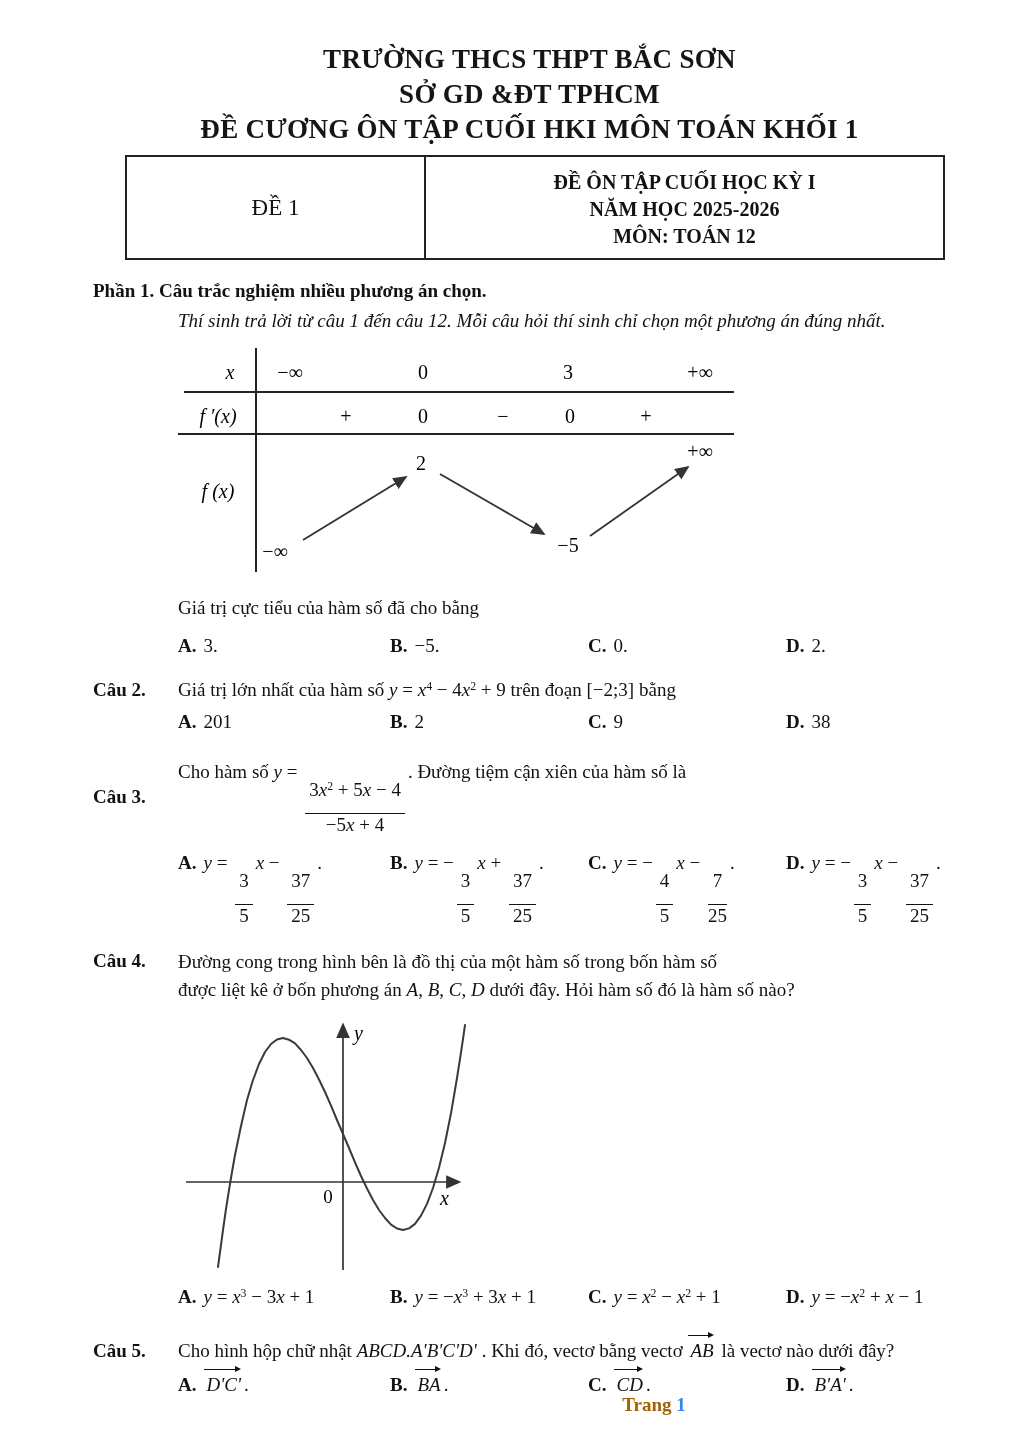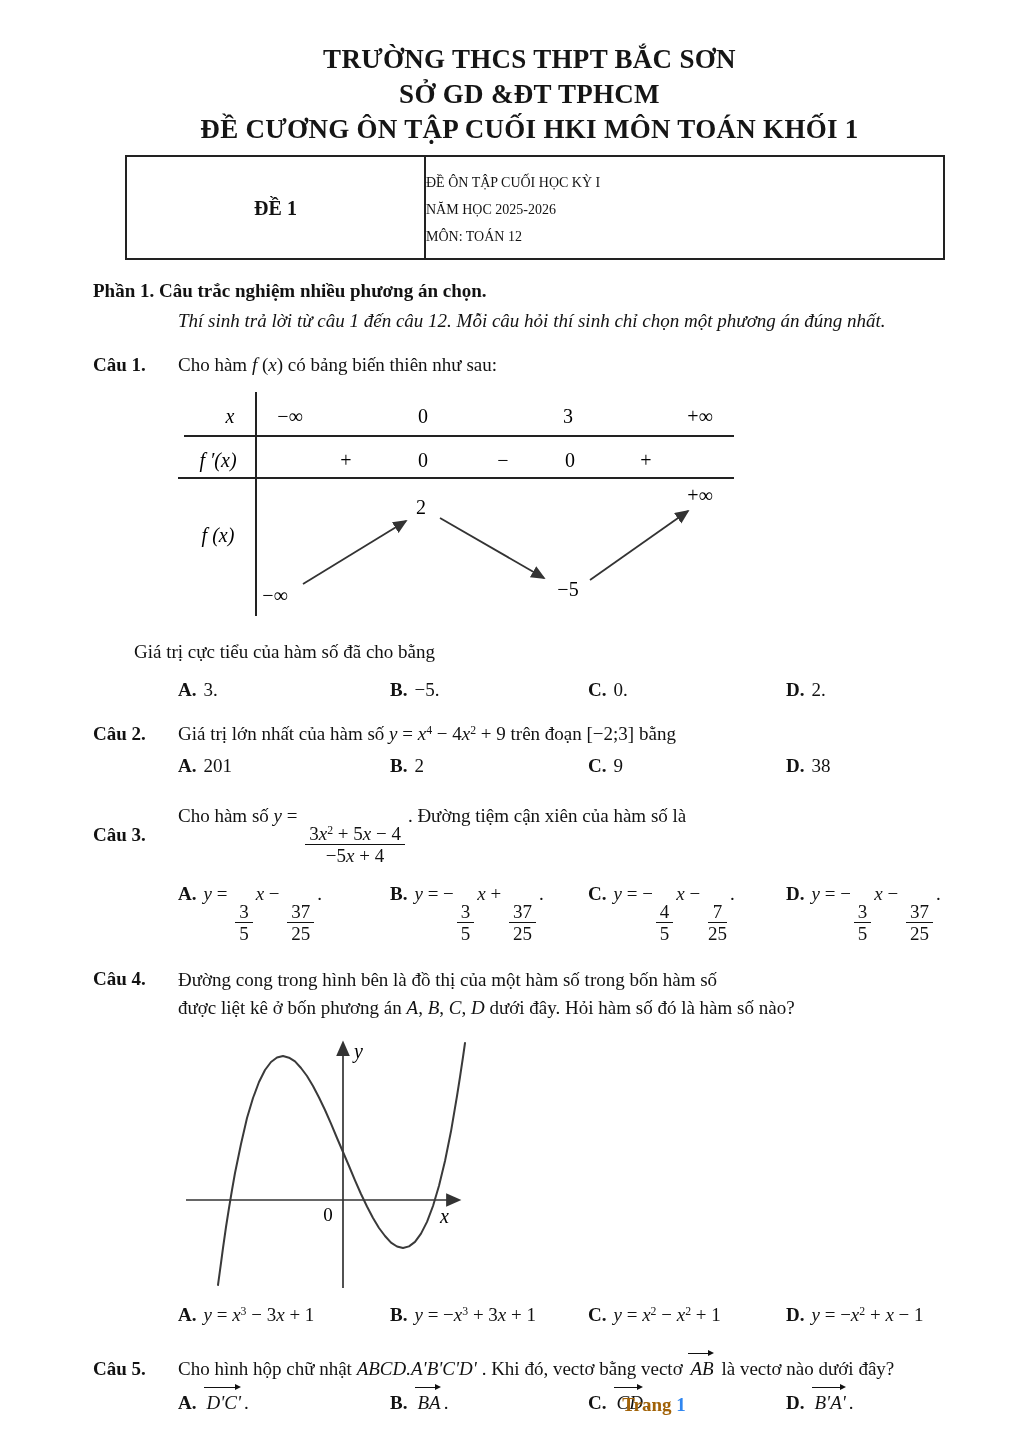--- a/index.html
+++ b/index.html
@@ -8,40 +8,40 @@
     background:#ffffff;color:#121212;
     font-family:"Liberation Serif","DejaVu Serif",serif;
     font-size:19px;line-height:26px;
   }
   .content{padding:42px 58px 0 93px;position:relative;}
   
   .hdr{ text-align:center;font-weight:bold;font-size:27px;line-height:35px;color:#151515;letter-spacing:.3px;}
   
   .info-table{margin-left:32px;margin-top:8px;width:820px;border:2px solid #222;border-collapse:collapse;}
   .info-table td{border:2px solid #222;vertical-align:middle;padding:0;}
-  .cell-left{width:297px;text-align:center;font-weight:bold;font-size:20px;}
-  .cell-right{text-align:left;font-weight:normal;font-size:14px;line-height:27px;padding:12px 0 8px 0 !important;}
+  .cell-left{width:297px;text-align:center;font-weight:normal;font-size:23px;}
+  .cell-right{text-align:center;font-weight:bold;font-size:20px;line-height:27px;padding:12px 0 8px 0 !important;}
   
   .part-heading{font-weight:bold;margin-top:18px;}
   .instruction{font-style:italic;margin-left:85px;margin-top:4px;}
   
   .qrow{display:flex;margin-top:18px;}
   .qlabel{flex:none;width:85px;font-weight:bold;}
   .qbody{flex:1;}
-  .qtext{margin-left:41px;margin-top:14px;}
+  .qtext{margin-left:85px;margin-top:14px;}
   .figure{margin-left:85px;margin-top:12px;}
   
   .opts{display:grid;grid-template-columns:212px 198px 198px auto;margin-left:85px;margin-top:12px;align-items:center;}
   .opt{white-space:nowrap;}
   .olabel{font-weight:bold;margin-right:7px;}
   sup{font-size:0.62em;line-height:0;vertical-align:0.55em;}
   i{font-style:italic;}
   
   .frac{display:inline-flex;flex-direction:column;vertical-align:-0.95em;text-align:center;margin:0 3px;line-height:1.12;}
-  .frac .fn{border-bottom:1.4px solid #111;padding:0 4px 0px;}
+  .frac .fn{border-bottom:1.4px solid #111;padding:0 4px 13px;}
   .frac .fd{padding-top:0px;}
   
   .vec{position:relative;display:inline-block;padding:0 3px;}
   .vec::before{content:"";position:absolute;top:-3px;left:1px;right:7px;border-top:1.4px solid #111;}
   .vec::after{content:"";position:absolute;top:-6.5px;right:0px;border:3.5px solid transparent;border-left:6px solid #111;}
   
   .svgtxt{font-family:"Liberation Serif","DejaVu Serif",serif;}
   
   .footer{position:absolute;left:0;right:0;bottom:36px;text-align:center;font-weight:bold;transform:translateX(142px);}
   .footer .t{color:#a16207;}
@@ -67,24 +67,20 @@
         <div>NĂM HỌC 2025-2026</div>
         <div>MÔN: TOÁN 12</div>
       </td>
     </tr>
   </tbody>
     </table>
 
   <div class="part-heading">Phần 1. Câu trắc nghiệm nhiều phương án chọn.</div>
   <div class="instruction">Thí sinh trả lời từ câu 1 đến câu 12. Mỗi câu hỏi thí sinh chỉ chọn một phương án đúng nhất.</div>
 
-  <div class="qrow">
-    <span class="qlabel">Câu 1.</span>
-    <div class="qbody">Cho hàm <i>f</i> (<i>x</i>) có bảng biến thiên như sau:</div>
-  </div>
 
   <div class="figure">
     <svg width="558" height="228" viewBox="0 0 558 228">
       <defs>
         <marker id="ah" markerWidth="9" markerHeight="8" refX="7" refY="3.5" orient="auto">
           <path d="M0,0 L8,3.5 L0,7 Z" fill="#333"></path>
         </marker>
       </defs>
       <line x1="78" y1="2" x2="78" y2="226" stroke="#222" stroke-width="2"></line>
       <line x1="6" y1="46" x2="556" y2="46" stroke="#222" stroke-width="2"></line>

